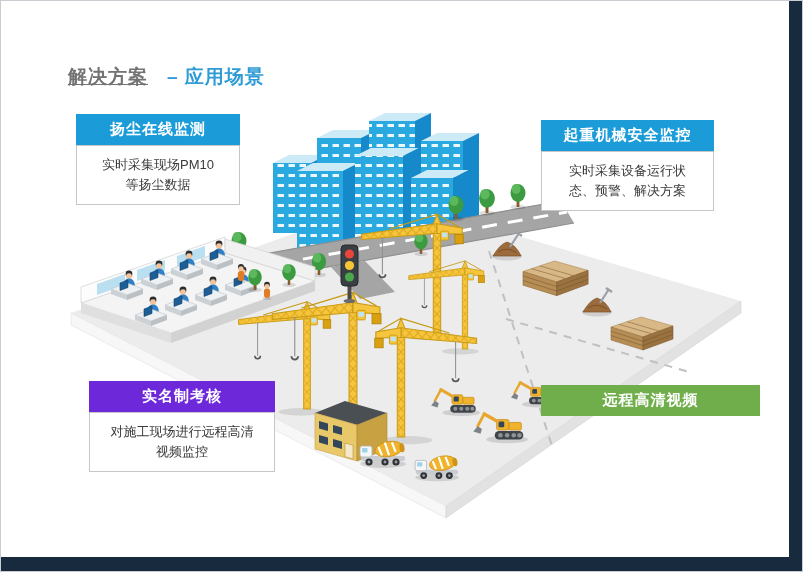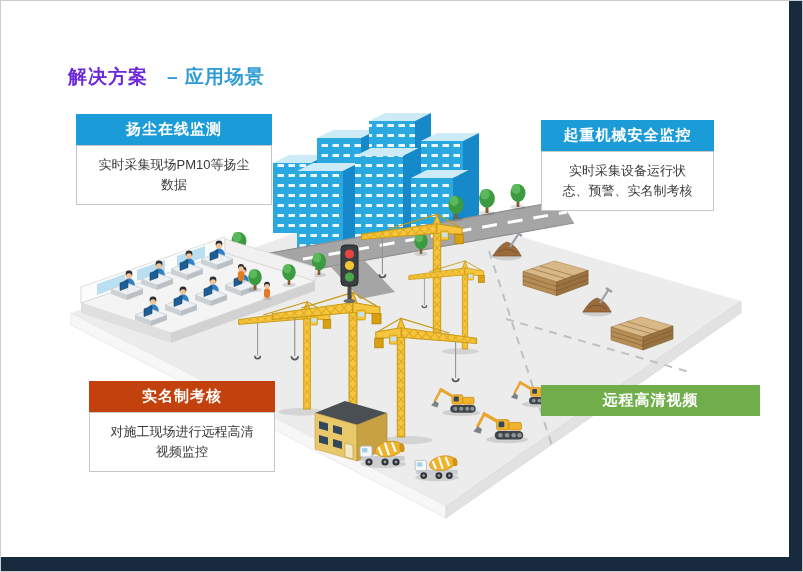--- a/index.html
+++ b/index.html
@@ -5,21 +5,21 @@
   * { margin:0; padding:0; box-sizing:border-box; }
   html,body { width:803px; height:572px; }
   body { font-family:"Liberation Sans","DejaVu Sans",sans-serif; background:#ffffff; }
   .slide { position:relative; width:803px; height:572px; background:#ffffff; border:1px solid #c9cdd1; overflow:hidden; }
   .scene { position:absolute; left:0; top:0; width:803px; height:572px; }
   .title { position:absolute; left:67px; top:63px; font-size:19px; font-weight:bold; letter-spacing:1px; white-space:nowrap; }
   .title .sub { margin-left:19px; }
   .callout { position:absolute; text-align:center; }
   .callout-header { color:#fff; font-weight:bold; font-size:15px; padding:6px 2px; letter-spacing:1px; }
   .callout-body { background:#fff; border:1px solid #c6c6c6; font-size:13px; color:#3a3a3a; padding:9px 20px; line-height:1.55; }
-  #co-dust     { left:75px;  top:113px; width:196px; }
+  #co-dust     { left:75px;  top:113px; width:164px; }
   #co-crane    { left:540px; top:119px; width:173px; }
   #co-realname { left:88px;  top:380px; width:186px; }
   #co-video    { left:540px; top:384px; width:219px; }
   .edge-right  { position:absolute; right:0; top:0; width:13px; height:572px; }
   .edge-bottom { position:absolute; left:0; bottom:0; width:803px; height:14px; }
 </style>
 </head>
 <body>
 
 <div class="slide">
@@ -231,35 +231,35 @@
     <g>
       <use href="#mixer" transform="translate(382,452)"></use>
       <use href="#mixer" transform="translate(436,466) scale(0.95)"></use>
       <use href="#excavator" transform="translate(462,404) scale(0.85)"></use>
       <use href="#excavator" transform="translate(508,430) scale(0.95)"></use>
       <use href="#excavator" transform="translate(540,396) scale(0.8)"></use>
     </g>
   </svg>
 
   <h1 class="title">
-    <span style="color: #6d28d9;">解决方案</span><span class="sub" style="color: rgb(46, 155, 214);">– 应用场景</span>
+    <span style="color: #737373; text-decoration: underline;">解决方案</span><span class="sub" style="color: rgb(46, 155, 214);">– 应用场景</span>
   </h1>
 
   <div class="callout" id="co-dust">
     <div class="callout-header" style="background-color: rgb(27, 156, 216);">扬尘在线监测</div>
     <div class="callout-body">实时采集现场PM10等扬尘数据</div>
   </div>
 
   <div class="callout" id="co-crane">
     <div class="callout-header" style="background-color: rgb(27, 156, 216);">起重机械安全监控</div>
-    <div class="callout-body">实时采集设备运行状态、预警、实名制考核</div>
+    <div class="callout-body">实时采集设备运行状态、预警、解决方案</div>
   </div>
 
   <div class="callout" id="co-realname">
-    <div class="callout-header" style="background-color: #c2410c;">实名制考核</div>
+    <div class="callout-header" style="background-color: #6d28d9;">实名制考核</div>
     <div class="callout-body">对施工现场进行远程高清视频监控</div>
   </div>
 
   <div class="callout" id="co-video">
     <div class="callout-header" style="background-color: rgb(111, 174, 74);">远程高清视频</div>
   </div>
 
   <div class="edge-right" style="background-color: rgb(24, 42, 61);"></div>
   <div class="edge-bottom" style="background-color: rgb(24, 42, 61);"></div>
 </div>

